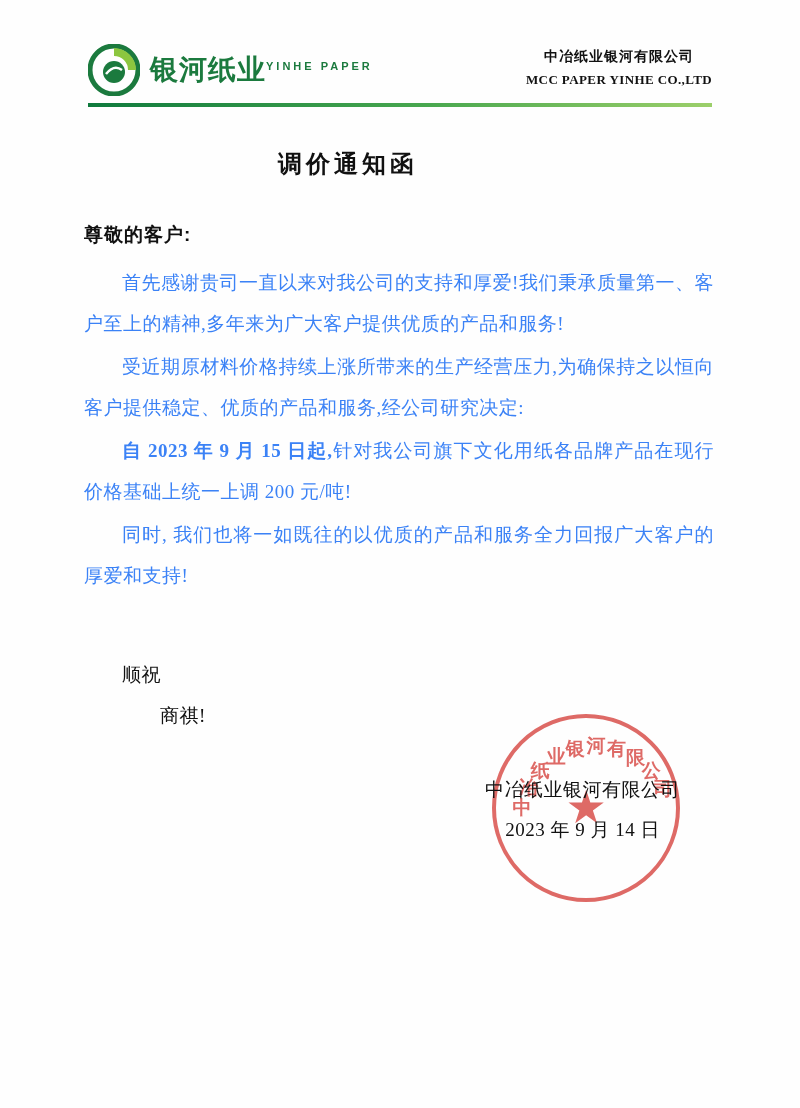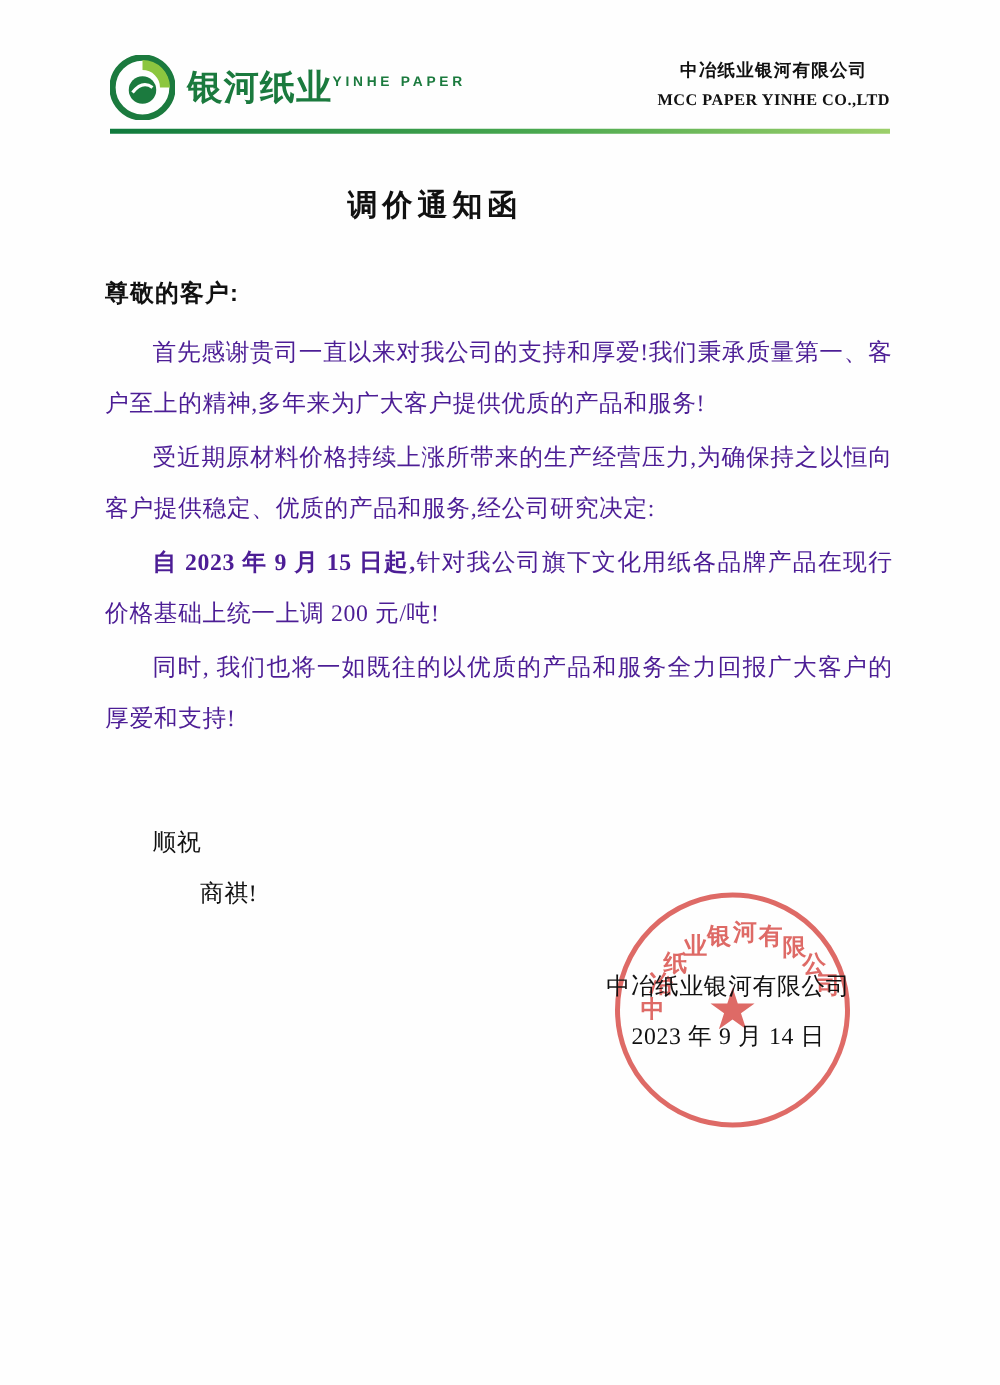--- a/index.html
+++ b/index.html
@@ -123,21 +123,21 @@
     margin: 0 0 14px 0;
     letter-spacing: 1px;
   }
   .para {
     font-size: 19px;
     line-height: 41px;
     text-align: justify;
     margin: 0 0 2px 0;
     text-indent: 2em;
     letter-spacing: 0.5px;
-    color: #4c1d95;
+    color: #3b82f6;
   }
   .para .bold {
     font-weight: bold;
   }
   .closing {
     font-size: 19px;
     line-height: 41px;
     margin: 0;
     color: #111;
     letter-spacing: 0.5px;

